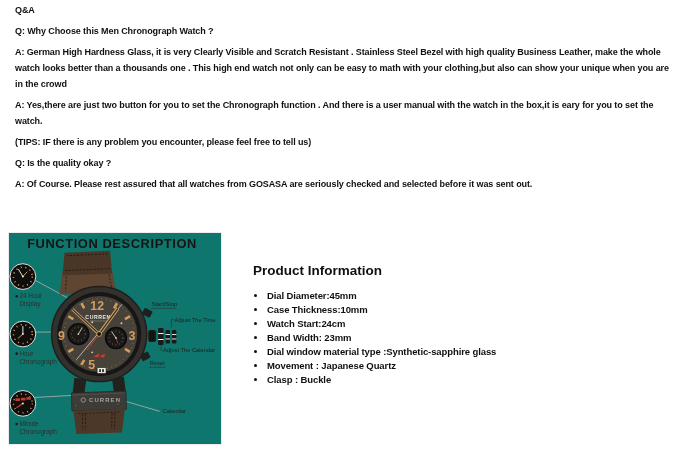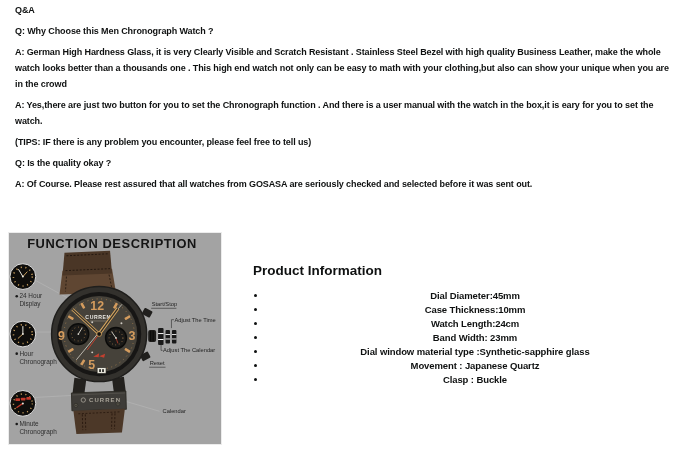--- a/index.html
+++ b/index.html
@@ -14,36 +14,36 @@
     font-size:9px; font-weight:bold; line-height:16px;
     margin:0 0 7px 0; letter-spacing:-0.1px;
   }
   .qa p {
     font-size:9px; font-weight:bold; line-height:16px;
     margin:0 0 5px 10px; letter-spacing:-0.1px;
   }
   
   .img-box {
     position:absolute; left:8px; top:232px; width:214px; height:213px;
-    background:#a3a3a3; border:1px solid #ececec; box-sizing:border-box;
+    background:#0f766e; border:1px solid #ececec; box-sizing:border-box;
   }
   .img-box svg { display:block; }
   svg text { font-family:"Liberation Sans", sans-serif; }
   .fd-title { font-size:13px; font-weight:bold; letter-spacing:0.6px; fill:#141414; }
   .lbl  { font-size:6.5px; fill:#2e2e2e; }
   .rlbl { font-size:5.8px; fill:#1f1f1f; }
   .callout { stroke:#b3b3b3; stroke-width:0.8; }
   .connector { stroke:#2a2a2a; stroke-width:0.6; fill:none; }
   .underline { stroke:#2a2a2a; stroke-width:0.6; }
   .numeral { font-size:12.5px; font-weight:bold; fill:#d49c5e; }
   
   .pinfo { position:absolute; left:253px; top:263px; width:430px; }
   .pinfo h2 { font-size:13.5px; font-weight:bold; margin:0; color:#0f1111; }
   .pinfo ul { margin:11px 0 0 0; padding-left:14px; list-style:disc; }
-  .pinfo li { font-size:9.5px; font-weight:bold; line-height:14px; letter-spacing:-0.1px; color:#0f1111;text-align:center; }
+  .pinfo li { font-size:9.5px; font-weight:bold; line-height:14px; letter-spacing:-0.1px; color:#0f1111; }
 </style>
 </head>
 <body>
 
 <div class="qa">
   <p class="qa-heading">Q&amp;A</p>
   <p>Q: Why Choose this Men Chronograph Watch ?</p>
   <p>A: German High Hardness Glass, it is very Clearly Visible and Scratch Resistant . Stainless Steel Bezel with high quality Business Leather, make the whole watch looks better than a thousands one . This high end watch not only can be easy to math with your clothing,but also can show your unique when you are in the crowd</p>
   <p>A: Yes,there are just two button for you to set the Chronograph function . And there is a user manual with the watch in the box,it is eary for you to set the watch.</p>
   <p>(TIPS: IF there is any problem you encounter, please feel free to tell us)</p>
@@ -238,19 +238,19 @@
       <text class="lbl" x="10.5" y="203">Chronograph</text>
     </g>
   </svg>
 </div>
 
 <div class="pinfo">
   <h2>Product Information</h2>
   <ul>
     <li>Dial Diameter:45mm</li>
     <li>Case Thickness:10mm</li>
-    <li>Watch Length:24cm</li>
+    <li>Watch Start:24cm</li>
     <li>Band Width: 23mm</li>
     <li>Dial window material type :Synthetic-sapphire glass</li>
     <li>Movement : Japanese Quartz</li>
     <li>Clasp : Buckle</li>
   </ul>
 </div>
 
 </body></html>

